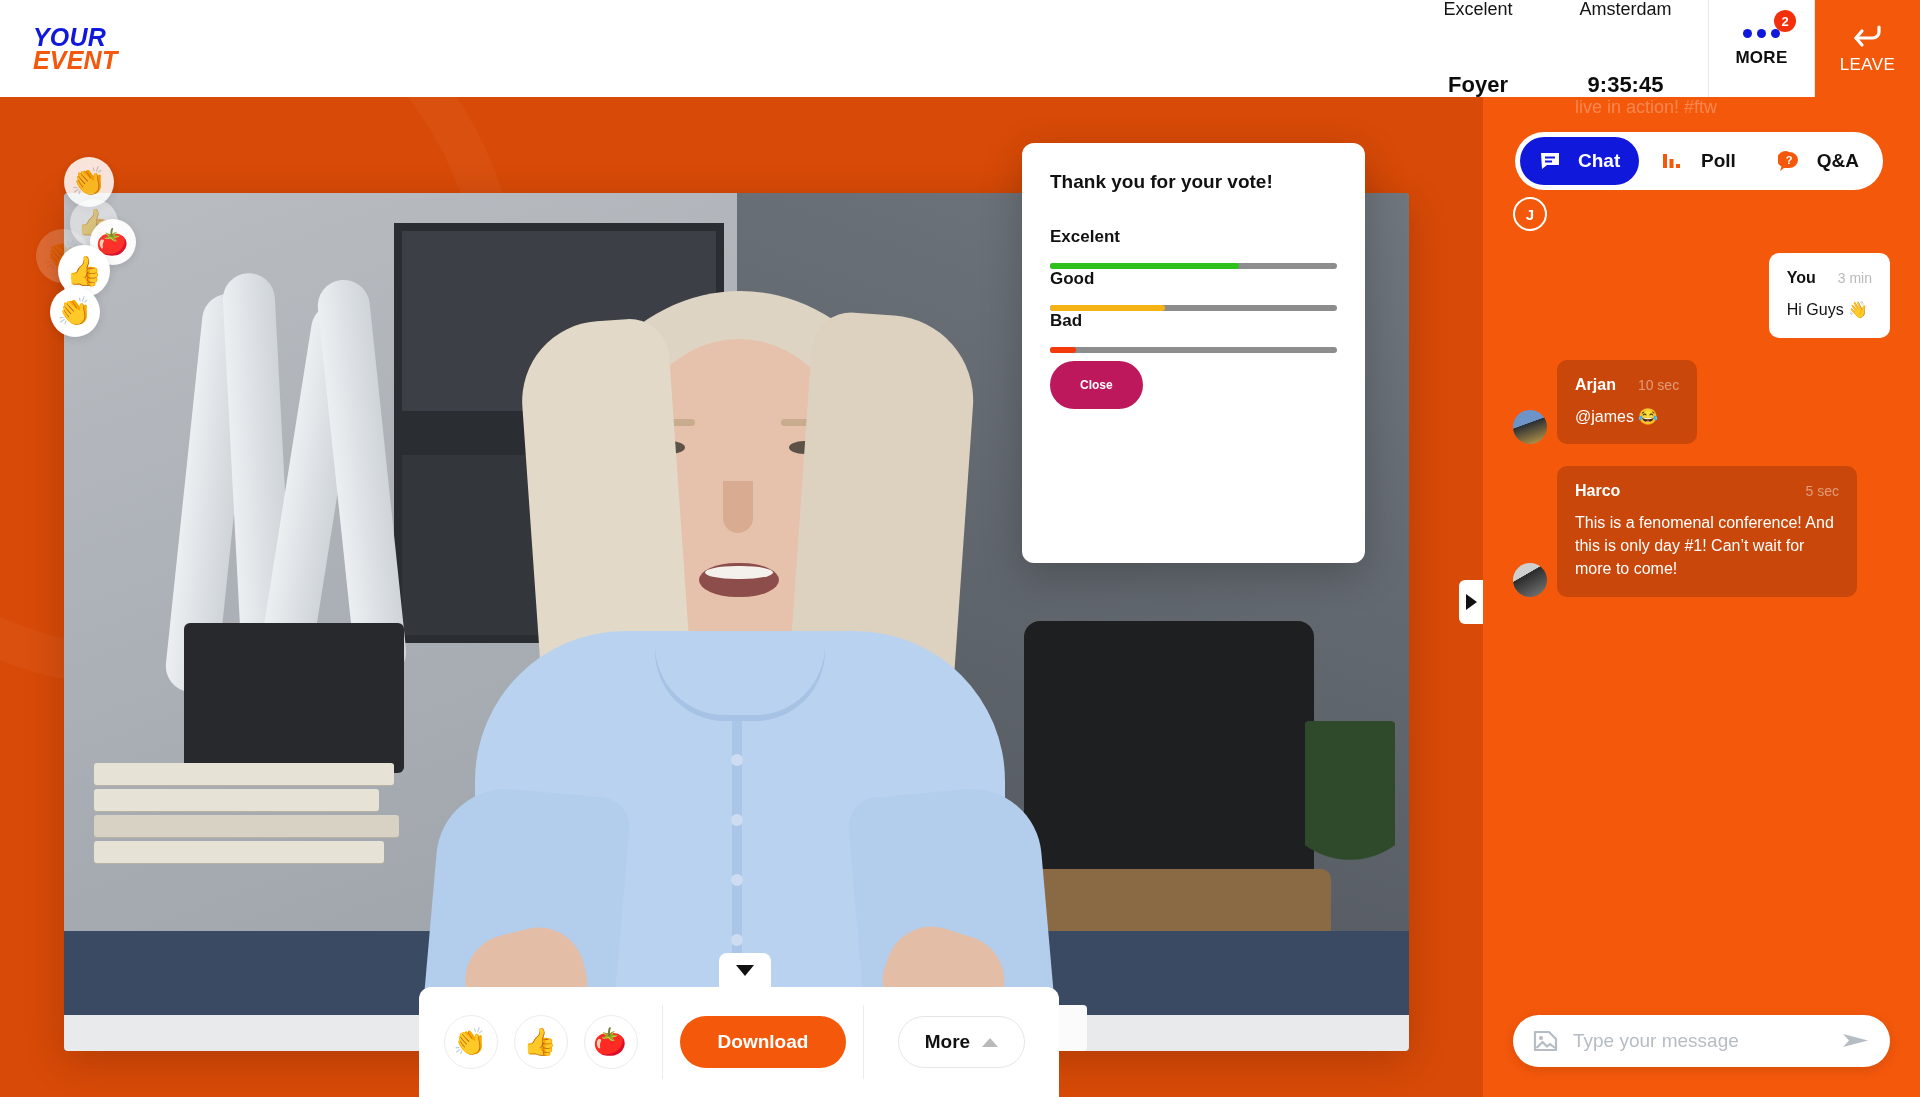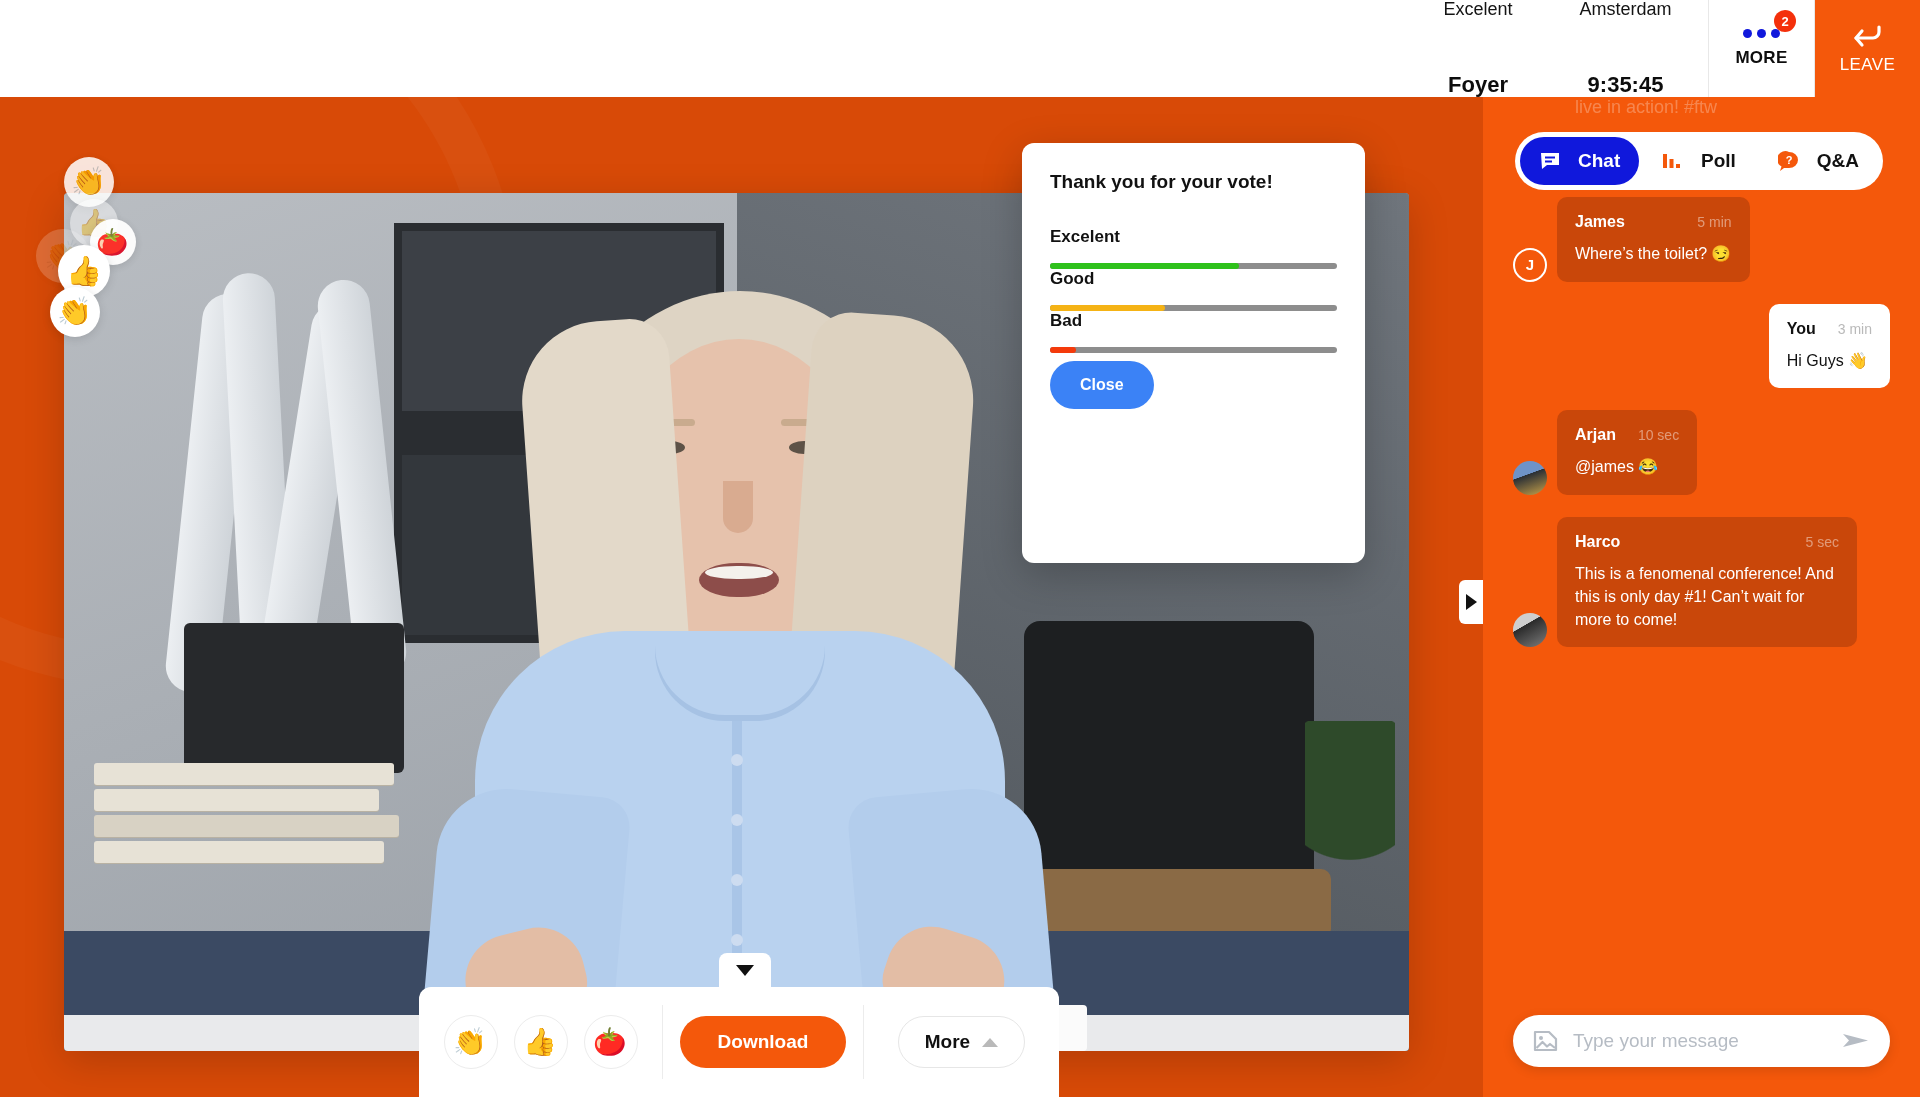--- a/index.html
+++ b/index.html
@@ -128,22 +128,22 @@
     position:absolute; left:1022px; top:143px; width:343px; height:420px;
     background:#fff; border-radius:12px; box-shadow:0 12px 40px rgba(0,0,0,.22);
     padding: 28px 28px 0 28px; z-index:50;
   }
   .poll-title { font-size:19px; font-weight:bold; color:#111; margin-bottom:34px; }
   .poll-row { }
   .poll-label { font-size:17px; font-weight:bold; color:#111; margin-bottom:16px; }
   .poll-track { position:relative; height:6px; border-radius:3px; background:#8d8d8d; }
   .poll-fill { position:absolute; left:0; top:0; height:6px; border-radius:3px; }
   .poll-close {
-    margin-top:8px; background:#3b82f6; color:#fff; border:none; border-radius:24px;
-    padding:0 30px; height:48px; font-size:16px; font-weight:bold; cursor:pointer;
+    margin-top:8px; background:#be185d; color:#fff; border:none; border-radius:24px;
+    padding:0 30px; height:48px; font-size:12px; font-weight:bold; cursor:pointer;
     font-family:"Liberation Sans", sans-serif;
   }
 
   
   .toolbar-collapse {
     position:absolute; left:719px; bottom:110px; width:52px; height:34px; background:#fff;
     border-radius:8px 8px 0 0; display:flex; align-items:center; justify-content:center; cursor:pointer; z-index:45;
   }
   .toolbar-collapse .tri { width:0;height:0;border-top:11px solid #111;border-left:9px solid transparent;border-right:9px solid transparent; }
   .toolbar {
@@ -218,20 +218,26 @@
   }
   .composer input::placeholder { color:#b6bcc4; }
   .ic { display:flex; align-items:center; justify-content:center; cursor:pointer; }
 </style>
 </head>
 <body>
 
 <div id="app">
 
   <div class="header">
+    <div class="logo-wrap">
+      <div class="logo">
+        <span class="l1">YOUR</span>
+        <span class="l2">EVENT</span>
+      </div>
+    </div>
     <div class="header-spacer"></div>
 
     <div class="hdr-info">
       <div class="k">Excelent</div>
       <div class="v">Foyer</div>
     </div>
     <div class="hdr-info wide">
       <div class="k">Amsterdam</div>
       <div class="v">9:35:45</div>
     </div>
@@ -417,27 +423,20 @@
               <text x="11" y="13" font-size="11" font-weight="bold" fill="#fff" text-anchor="middle" font-family="Liberation Sans, sans-serif">?</text>
             </svg>
           </span>
           <span>Q&amp;A</span>
         </div>
       </div>
 
     <div class="msgs" id="chat-msgs">
         <div class="msg-row">
           <div class="avatar initial">J</div>
-          <div class="bubble other">
-            <div class="b-head">
-              <span class="b-name">James</span>
-              <span class="b-time">5 min</span>
-            </div>
-            <div class="b-text">Where’s the toilet? 😏</div>
-          </div>
         </div>
         <div class="msg-row me">
           <div class="bubble self">
             <div class="b-head">
               <span class="b-name">You</span>
               <span class="b-time">3 min</span>
             </div>
             <div class="b-text">Hi Guys 👋</div>
           </div>
         </div>

